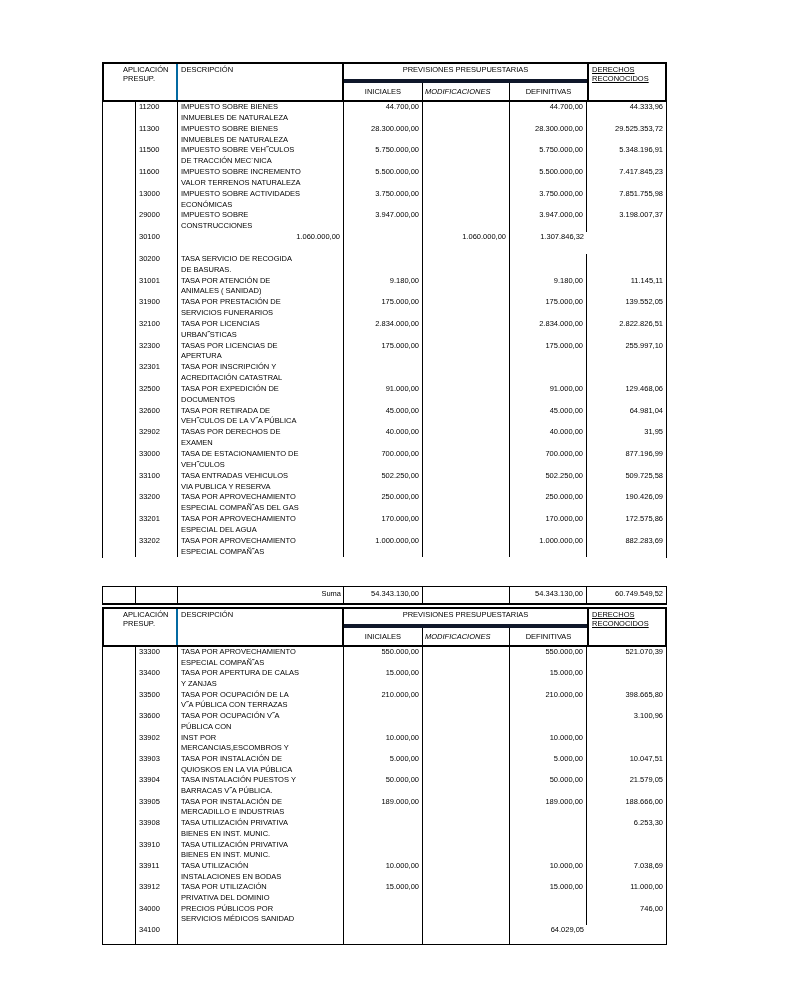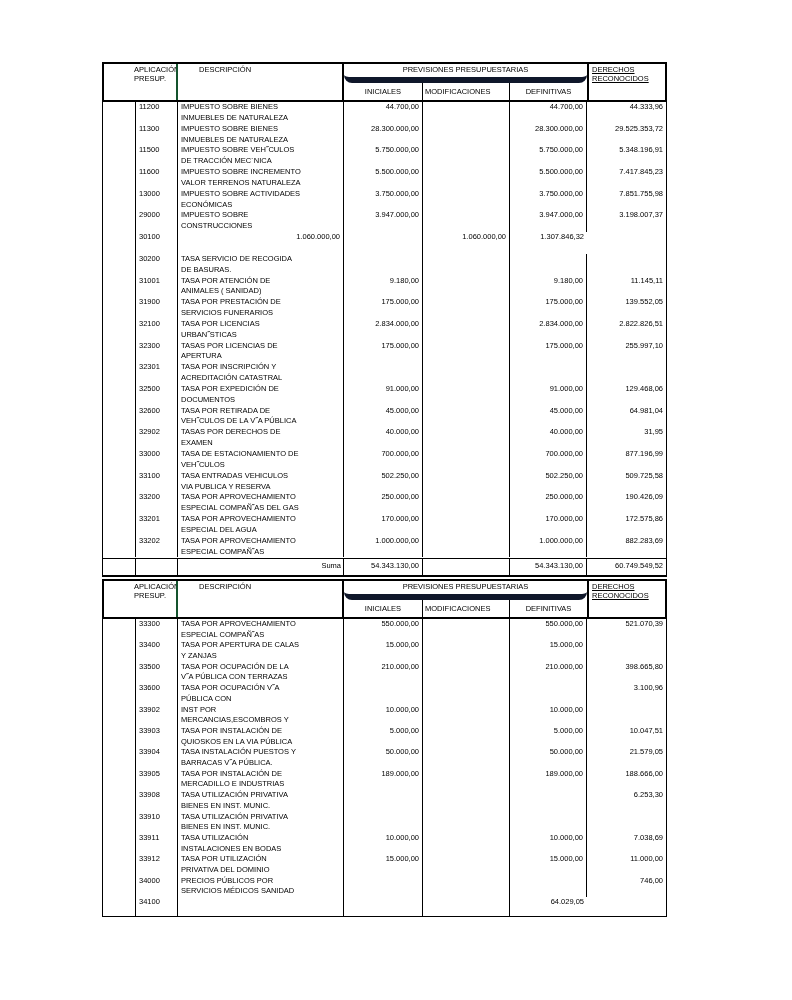--- a/index.html
+++ b/index.html
@@ -18,26 +18,26 @@
     display: grid;
     grid-template-columns: 74px 166px 79px 87px 77px 1fr;
     grid-template-rows: 19px 17px;
     border: 2px solid #000;
     height: 40px;
     font-size: 7.5px; line-height: 8.6px;
     background: #fff;
   }
   .thead.second { margin-top: 2px; }
   .hc { padding-top: 2px; overflow: hidden; }
-  .hc.aplic { grid-row: 1 / 3; grid-column: 1; border-right: 2px solid #14532d; padding-left: 30px; white-space: pre-line; }
-  .hc.desch { grid-row: 1 / 3; grid-column: 2; border-right: 2px solid #000; padding-left: 21px; }
-  .hc.prev  { grid-row: 1; grid-column: 3 / 6; text-align: center; border-bottom: 6px solid #0f172a; border-radius: 8px; }
+  .hc.aplic { grid-row: 1 / 3; grid-column: 1; border-right: 2px solid #0369a1; padding-left: 19px; white-space: pre-line; }
+  .hc.desch { grid-row: 1 / 3; grid-column: 2; border-right: 2px solid #000; padding-left: 3px; }
+  .hc.prev  { grid-row: 1; grid-column: 3 / 6; text-align: center; border-bottom: 4px solid #0f172a; }
   .hc.derh  { grid-row: 1 / 3; grid-column: 6; border-left: 2px solid #000; padding-left: 3px; white-space: pre-line; text-decoration: underline; }
   .hc.inich { grid-row: 2; grid-column: 3; text-align: center; border-right: 1px solid #000; padding-top: 5px; }
-  .hc.modh  { grid-row: 2; grid-column: 4; border-right: 1px solid #000; padding-left: 2px; padding-top: 5px; }
+  .hc.modh  { grid-row: 2; grid-column: 4; border-right: 1px solid #000; padding-left: 2px; padding-top: 5px; font-style: italic; }
   .hc.defh  { grid-row: 2; grid-column: 5; text-align: center; padding-top: 5px; }
 
   
   .tbody {
     border-left: 1px solid #000; border-right: 1px solid #000;
     overflow: hidden; font-size: 7.5px; background: #fff;
   }
   .tbody.t1 { height: 456px; }
   .tbody.t2 { height: 298px; border-bottom: 1px solid #000; }
   .entry {
@@ -52,21 +52,21 @@
   .c.desc { padding-left: 3px; white-space: nowrap; }
   .c.num  { text-align: right; padding-right: 3px; white-space: nowrap; }
   .dl { display: block; }
 
   
   .suma {
     display: grid;
     grid-template-columns: 33px 42px 166px 79px 87px 77px 1fr;
     height: 19px;
     border: 1px solid #000; border-bottom: 2px solid #000;
-    font-size: 7.5px; line-height: 14px; background: #fff;
+    font-size: 7.5px; line-height: 14px; background: #fff; margin-top: 28px;
   }
   .suma .c { border-right: 1px solid #000; }
   .suma .c:last-child { border-right: 0; }
   .suma .label { text-align: right; padding-right: 2px; }
 </style>
 </head>
 <body>
 
 <div class="doc">
 

